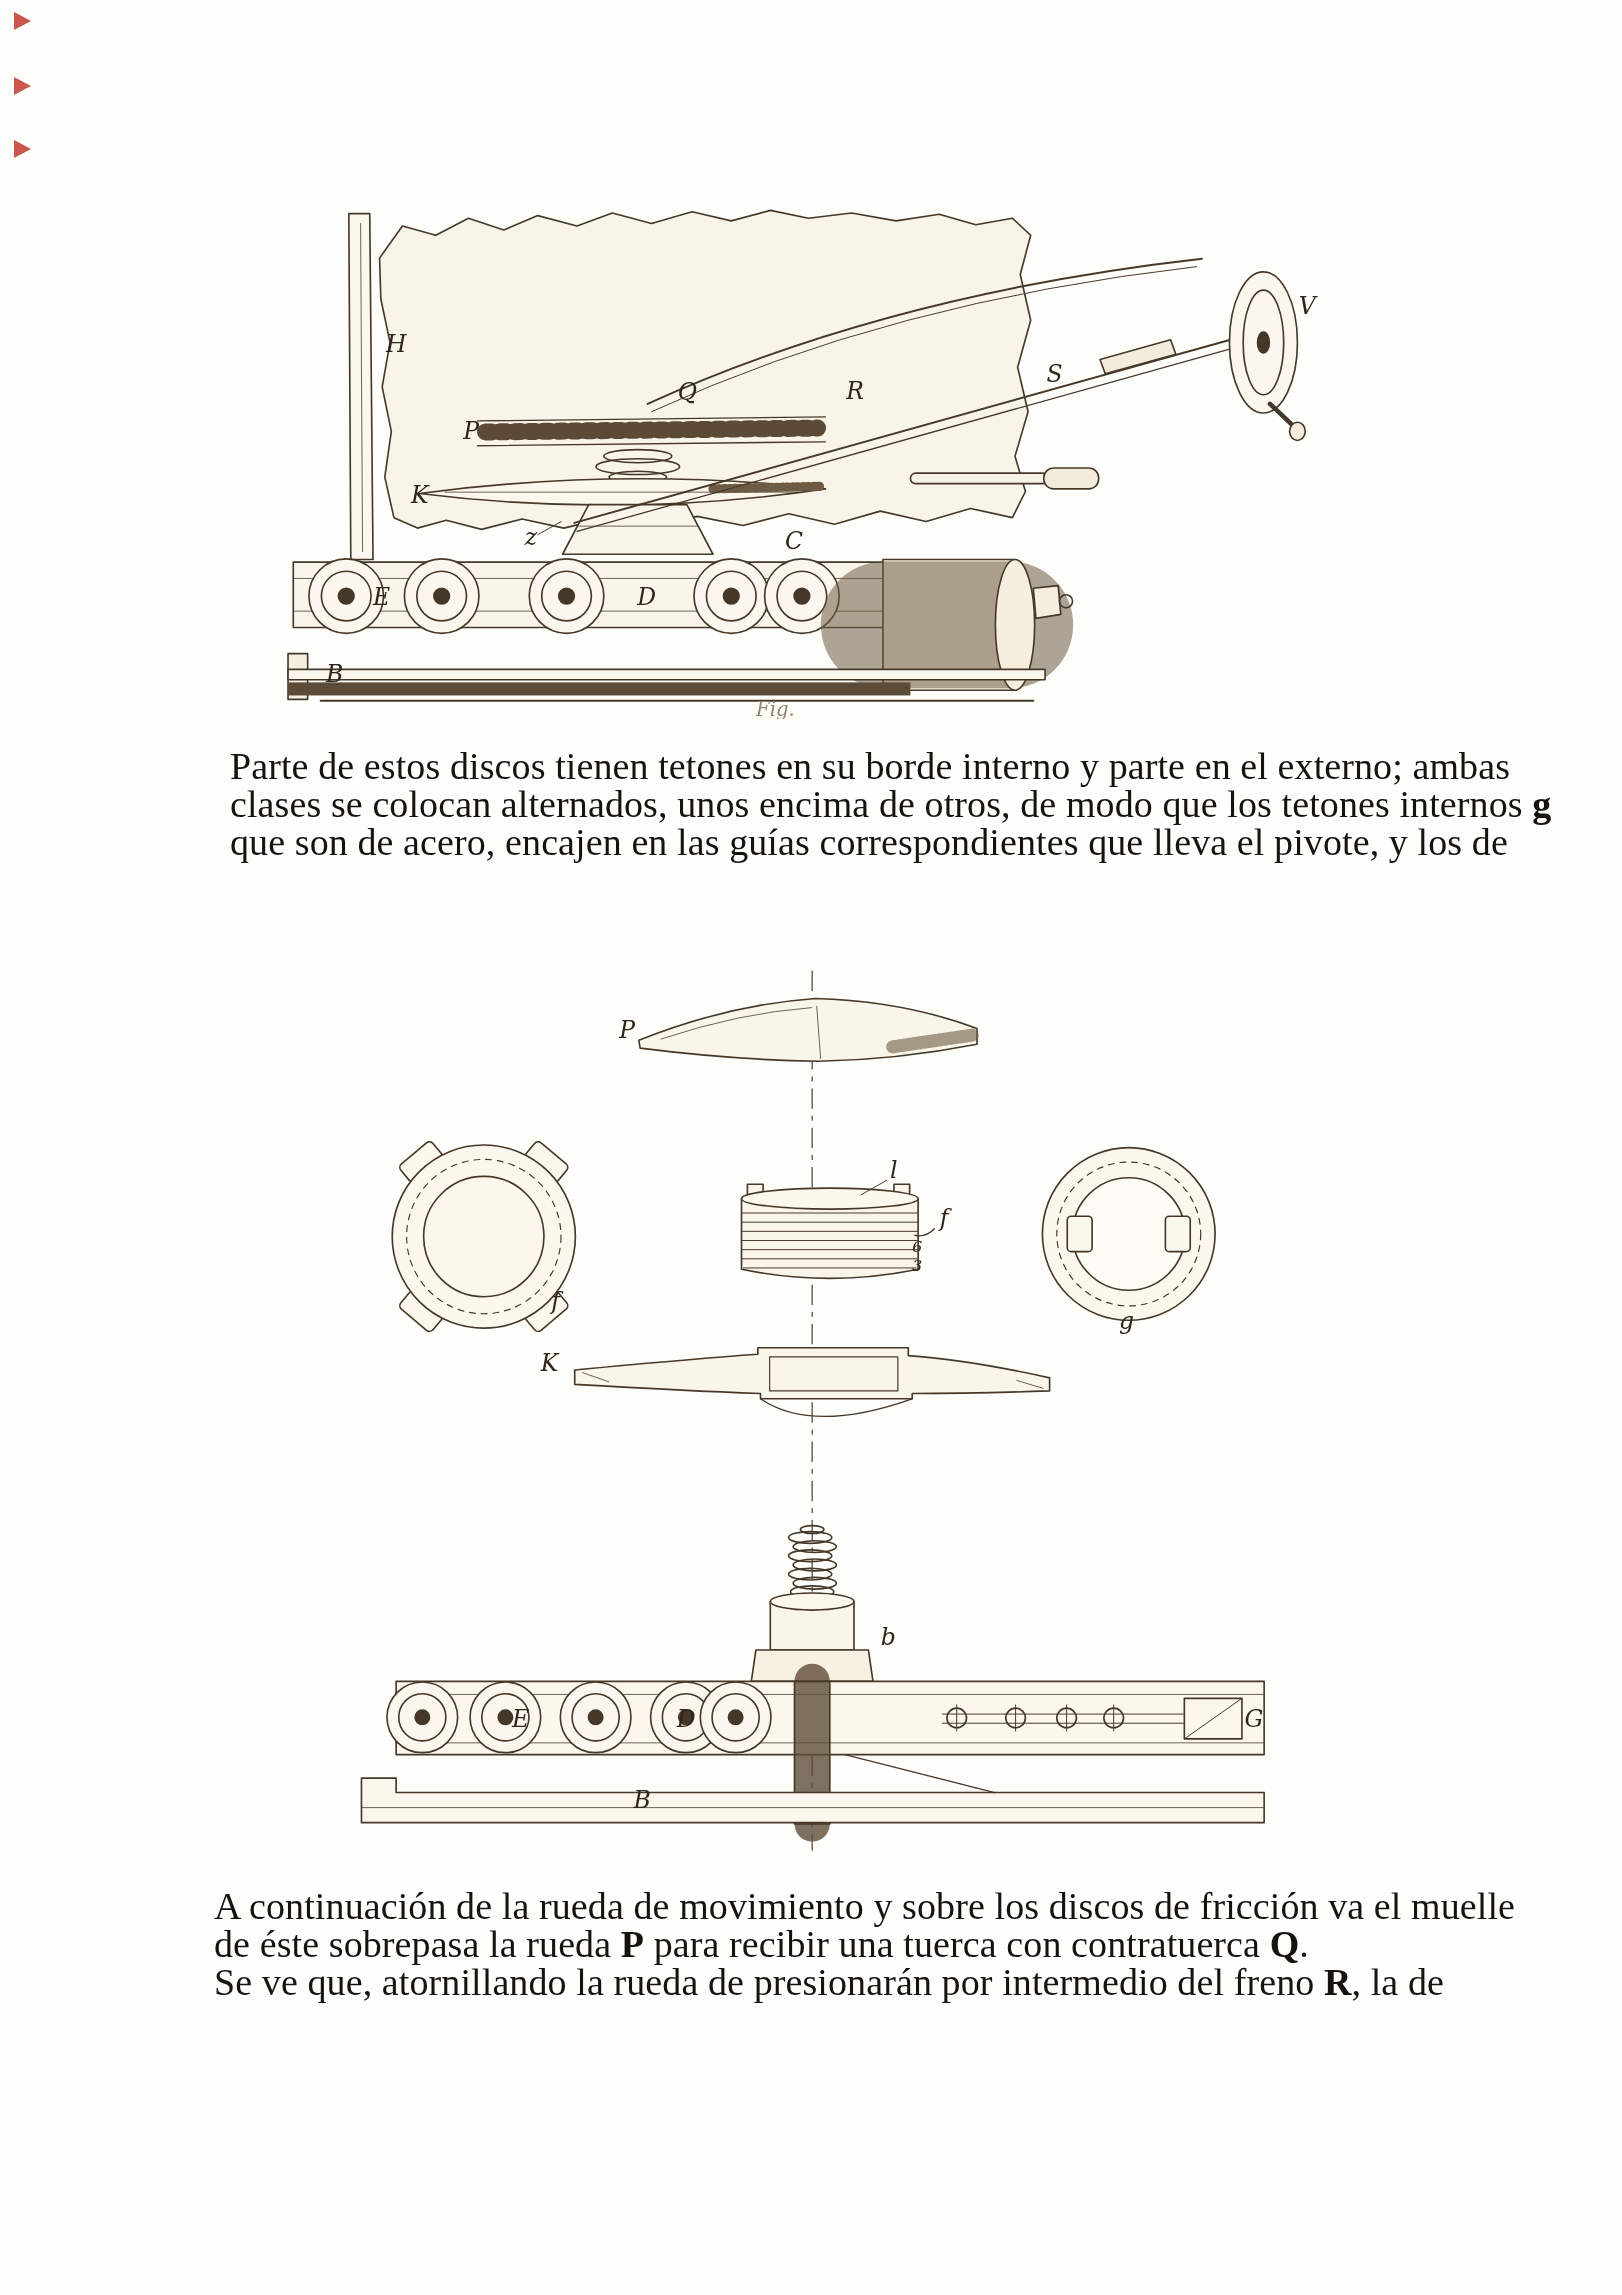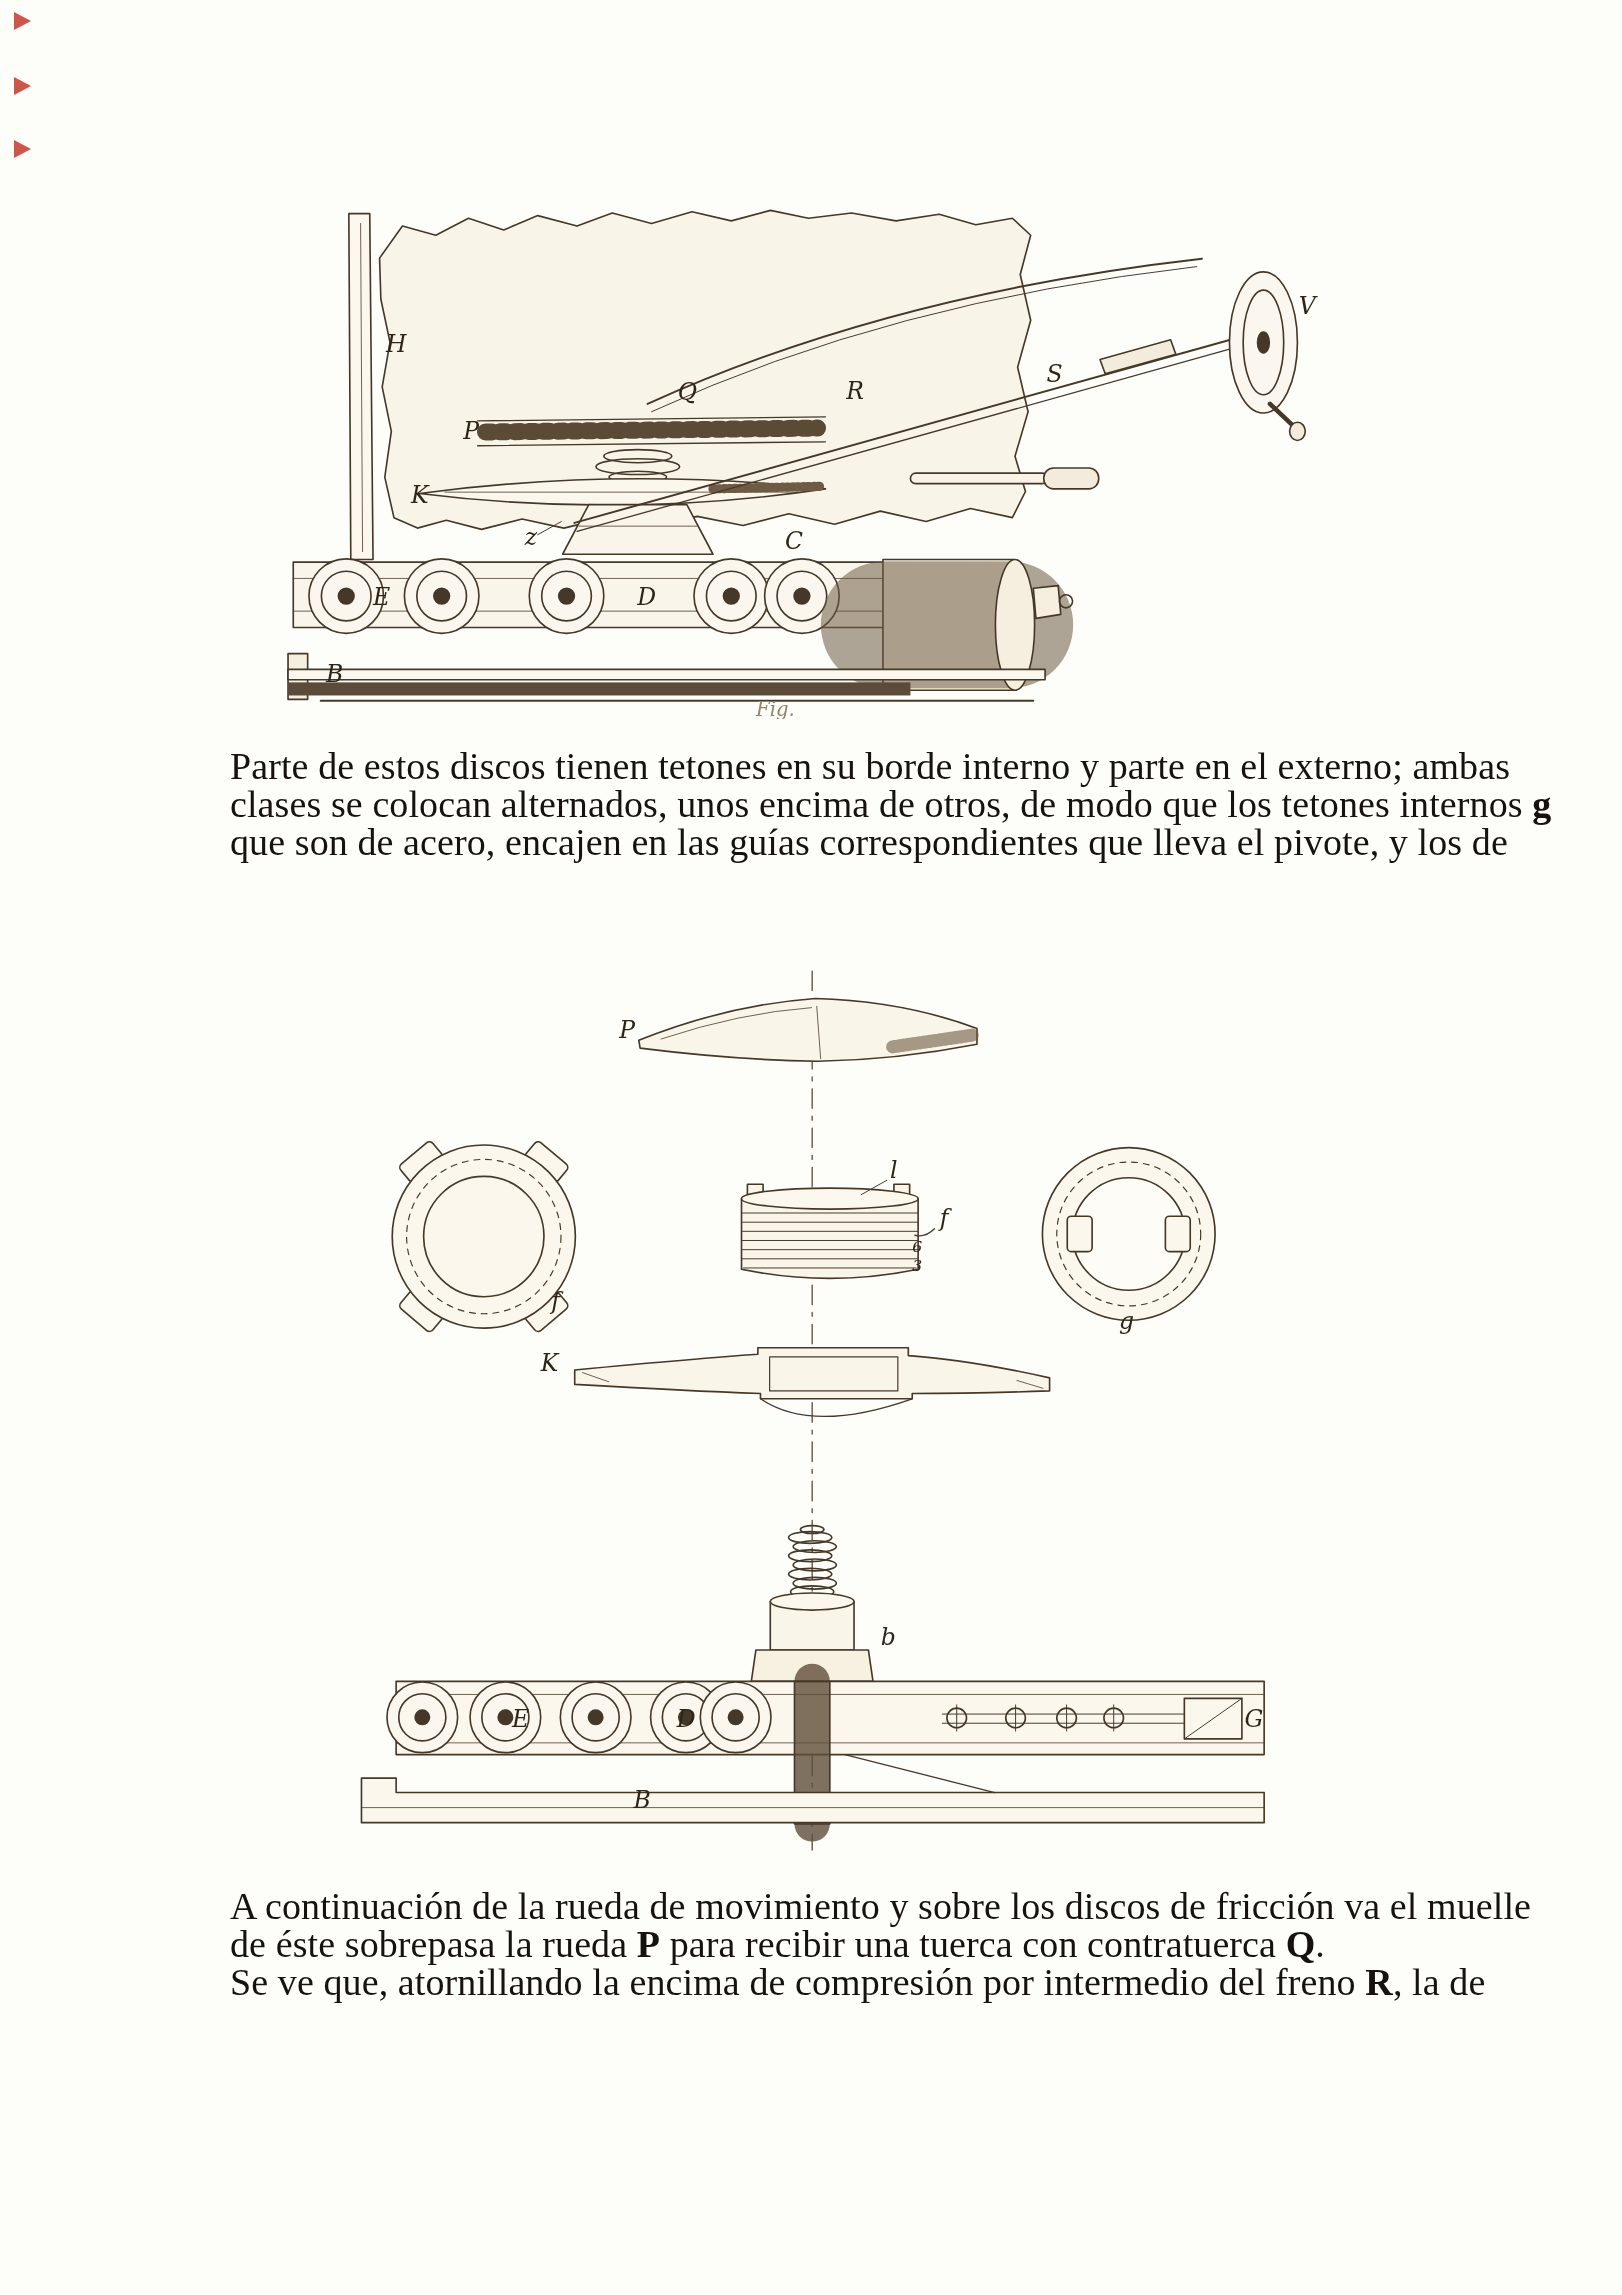--- a/index.html
+++ b/index.html
@@ -5,21 +5,21 @@
   html,body{margin:0;padding:0;background:#d9d9d6;}
   #page{
     position:relative;width:1623px;height:2295px;margin:0 auto;
     background:#fdfdfa;overflow:hidden;
     font-family:"Liberation Serif", "DejaVu Serif", serif;color:#16130f;
   }
   .para{position:absolute;font-size:38px;line-height:38px;letter-spacing:0.1px;}
   .para .line{white-space:nowrap;}
   .para .b{font-weight:bold;}
   #para1{left:230px;top:747px;width:1211px;}
-  #para2{left:230px;top:1887px;width:1217px;}
+  #para2{left:214px;top:1887px;width:1217px;}
   .fig{position:absolute;}
   #fig1{left:281px;top:196px;width:1047px;height:523px;}
   #fig2{left:334px;top:967px;width:955px;height:893px;}
   .fig svg{display:block;width:100%;height:100%;}
   .lbl{font-family:"DejaVu Serif", serif;font-style:italic;fill:#2e2518;font-size:36px;}
   .lbl-sm{font-size:24px;}
   .cap{font-style:italic;}
   .figcap{font-family:"DejaVu Serif", serif;font-style:italic;fill:#94846a;font-size:30px;}
   .red-mark{position:absolute;width:0;height:0;border-left:17px solid #c0392b;border-top:9.2px solid transparent;border-bottom:9.2px solid transparent;opacity:.85;}
 </style>
@@ -307,17 +307,17 @@
       <text class="lbl cap" x="272" y="1162">E</text>
       <text class="lbl cap" x="524" y="1162">D</text>
       <text class="lbl cap" x="1392" y="1162">G</text>
       <text class="lbl cap" x="458" y="1286">B</text>
     </svg>
   </div>
 
   <div class="para" id="para2">
     <div class="line"><span>A continuación de la rueda de movimiento y sobre los discos de fricción va el muelle</span></div>
     <div class="line"><span>de éste sobrepasa la rueda </span><span class="b">P</span><span> para recibir una tuerca con contratuerca </span><span class="b">Q</span><span>.</span></div>
-    <div class="line"><span>Se ve que, atornillando la encima de compresión por intermedio del freno </span><span class="b">R</span><span>, la de</span></div>
+    <div class="line"><span>Se ve que, atornillando la rueda de presionarán por intermedio del freno </span><span class="b">R</span><span>, la de</span></div>
   </div>
 
 </div>
 
 
 </body></html>

